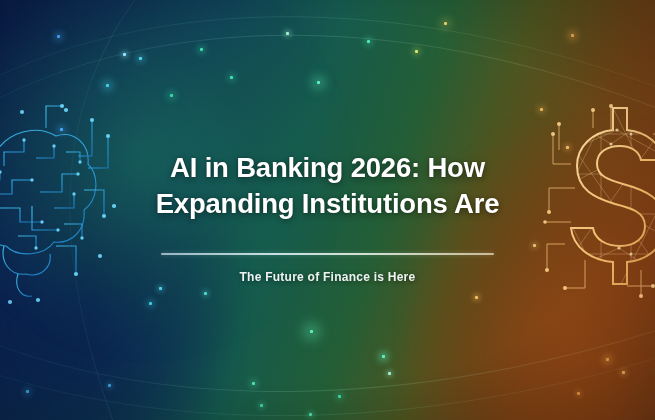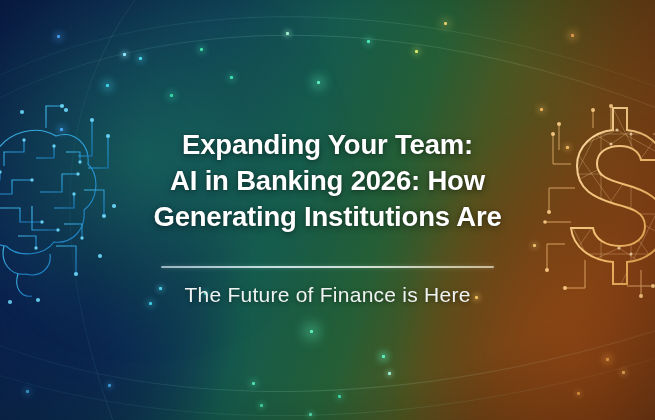--- a/index.html
+++ b/index.html
@@ -148,22 +148,22 @@
       rgba(205,225,235,0.72) 0%,
       rgba(215,235,240,0.92) 35%,
       rgba(225,235,225,0.92) 62%,
       rgba(225,215,185,0.80) 100%);
     box-shadow: 0 0 4px rgba(255,255,255,0.22);
   }
   .subtitle {
     margin: 0;
     margin-top: 15px;
     color: #eef3f2;
-    font-size: 21px;
-    font-weight: normal;
+    font-size: 12px;
+    font-weight: bold;
     letter-spacing: 0.25px;
     text-shadow: 0 1px 5px rgba(0,0,0,0.45);
   }
 </style>
 </head>
 <body>
 
 <div id="banner">
 
   <div class="bg-base"></div>
@@ -380,21 +380,20 @@
     <div class="pt" style="left:622px; top:371px; background:#f0b058; box-shadow:0 0 5px 2px rgba(240,176,88,0.35);"></div>
     <div class="pt" style="left:577px; top:392px; background:#e89840; box-shadow:0 0 5px 2px rgba(232,152,64,0.3);"></div>
     <div class="pt" style="left:566px; top:146px; background:#f0b860; box-shadow:0 0 5px 2px rgba(240,184,96,0.35);"></div>
     <div class="pt" style="left:533px; top:244px; background:#e8c070; box-shadow:0 0 5px 2px rgba(232,192,112,0.3);"></div>
   </div>
 
   <div class="bg-vignette"></div>
 
   <div class="content">
     <h1 class="title">
-      <span class="tline">Expanding Your Team:</span>
       <span class="tline">AI in Banking 2026: How</span>
-      <span class="tline">Generating Institutions Are</span>
+      <span class="tline">Expanding Institutions Are</span>
     </h1>
     <div class="divider"></div>
     <p class="subtitle">The Future of Finance is Here</p>
   </div>
 
 </div>
 
 </body></html>

